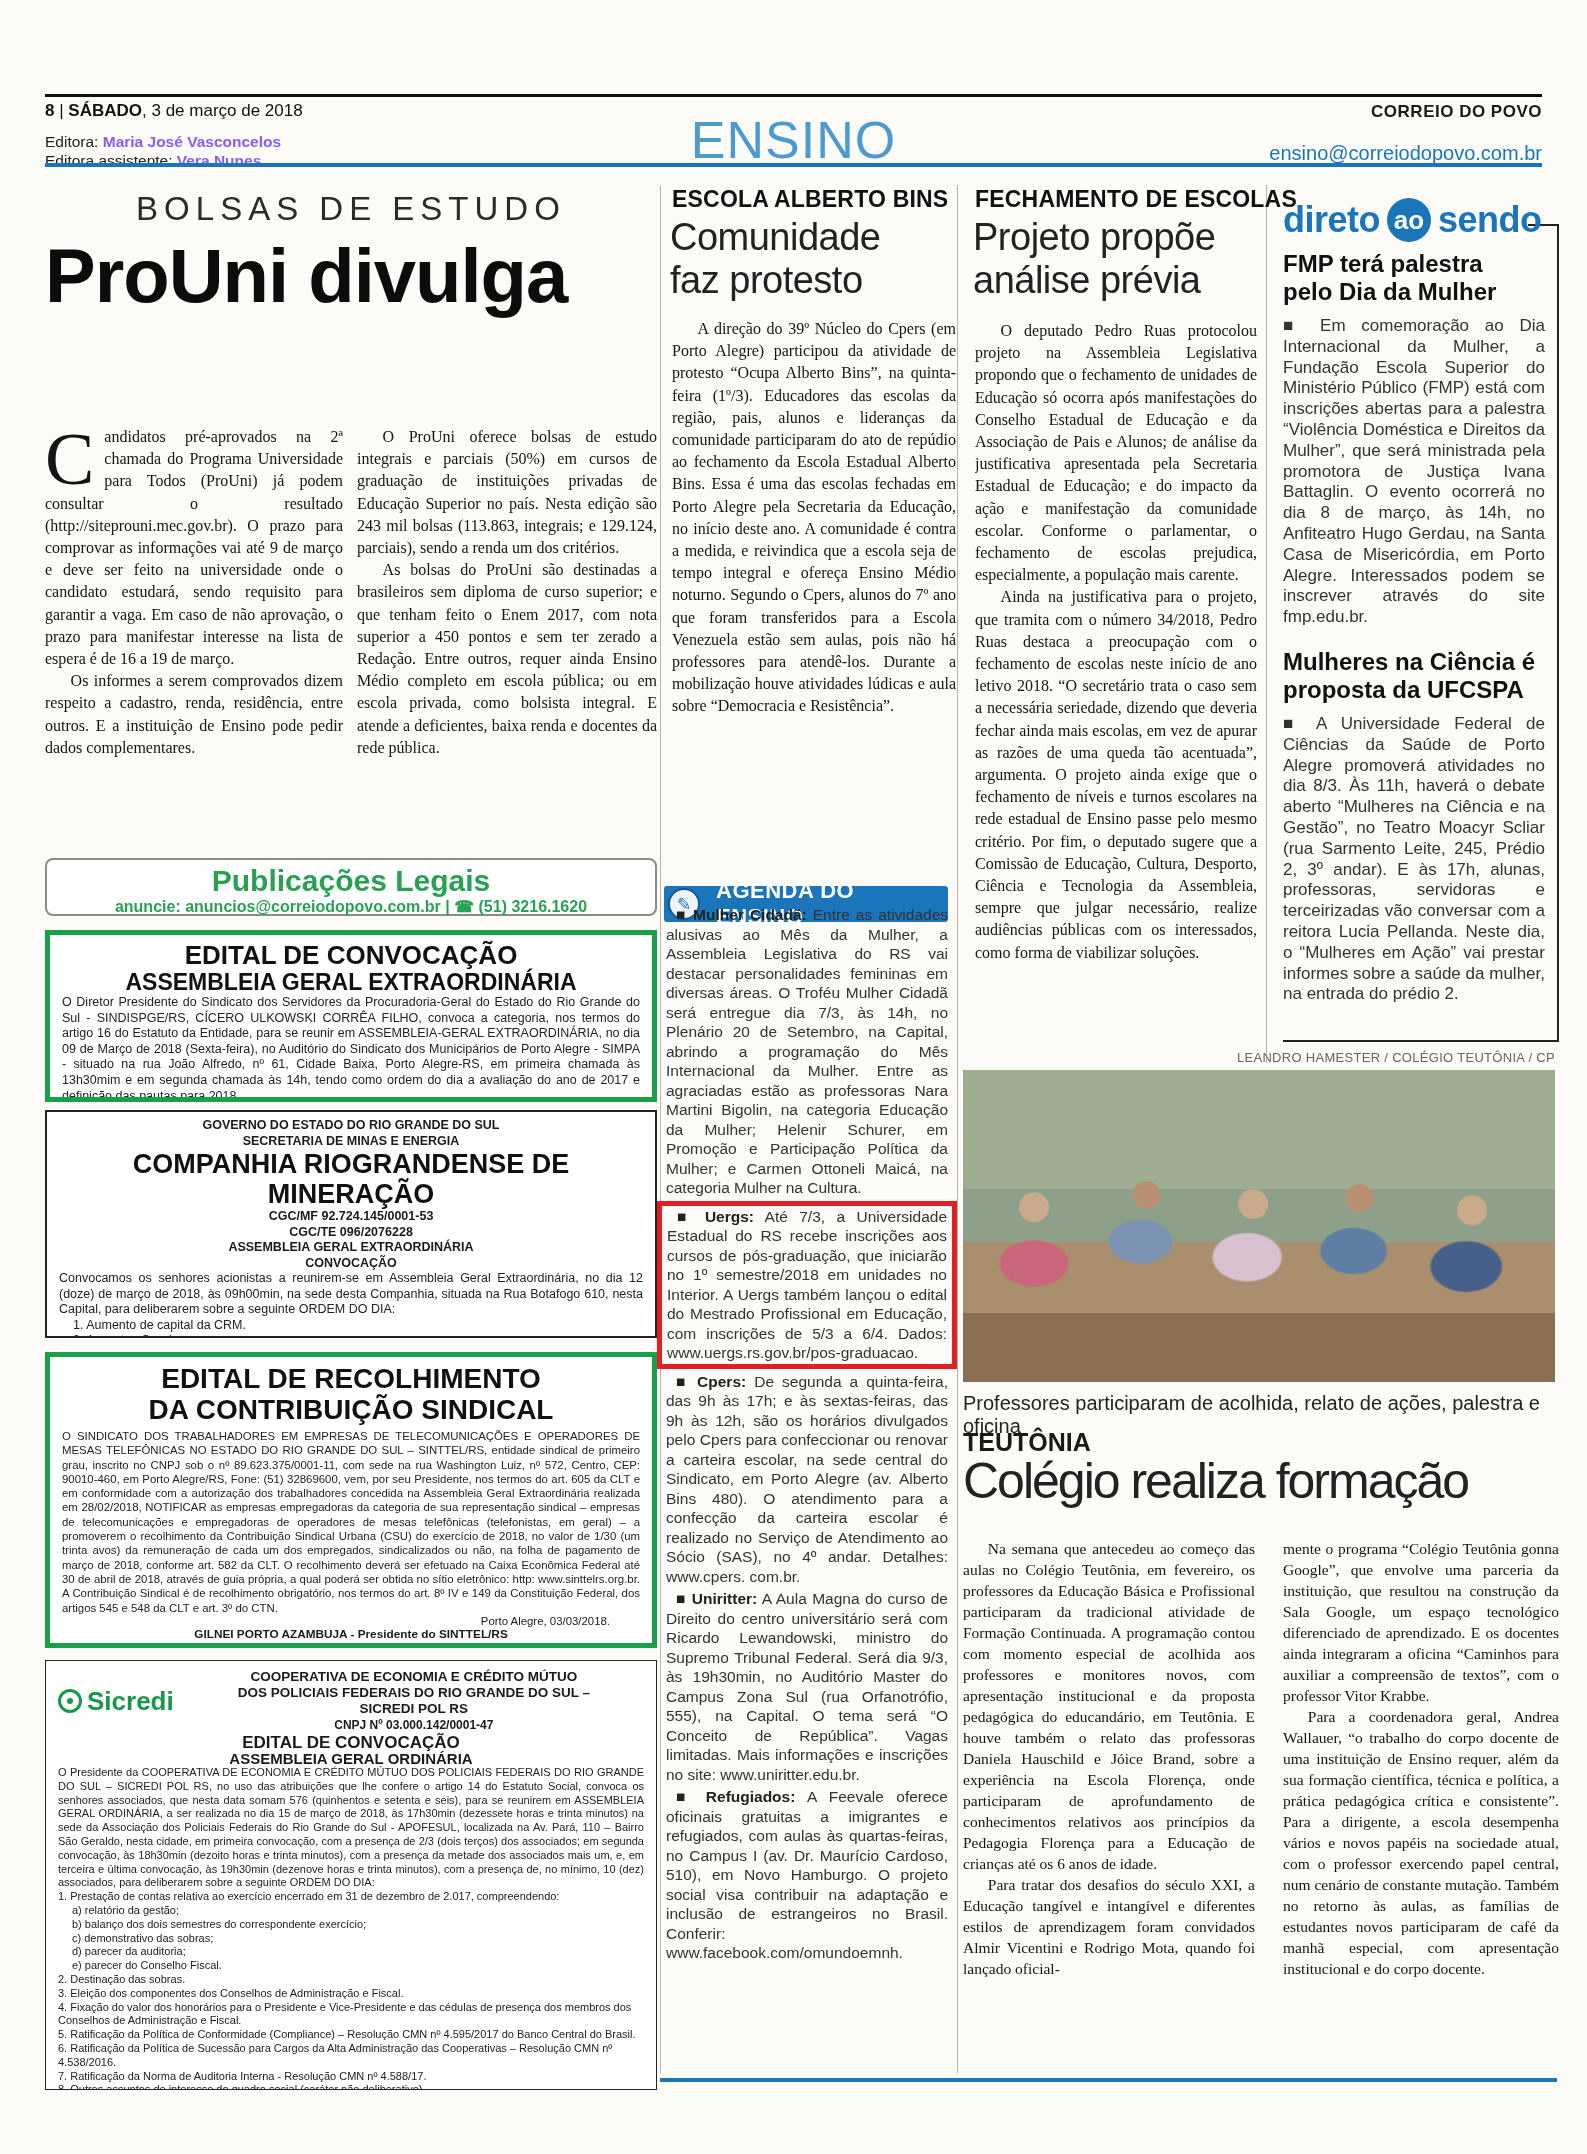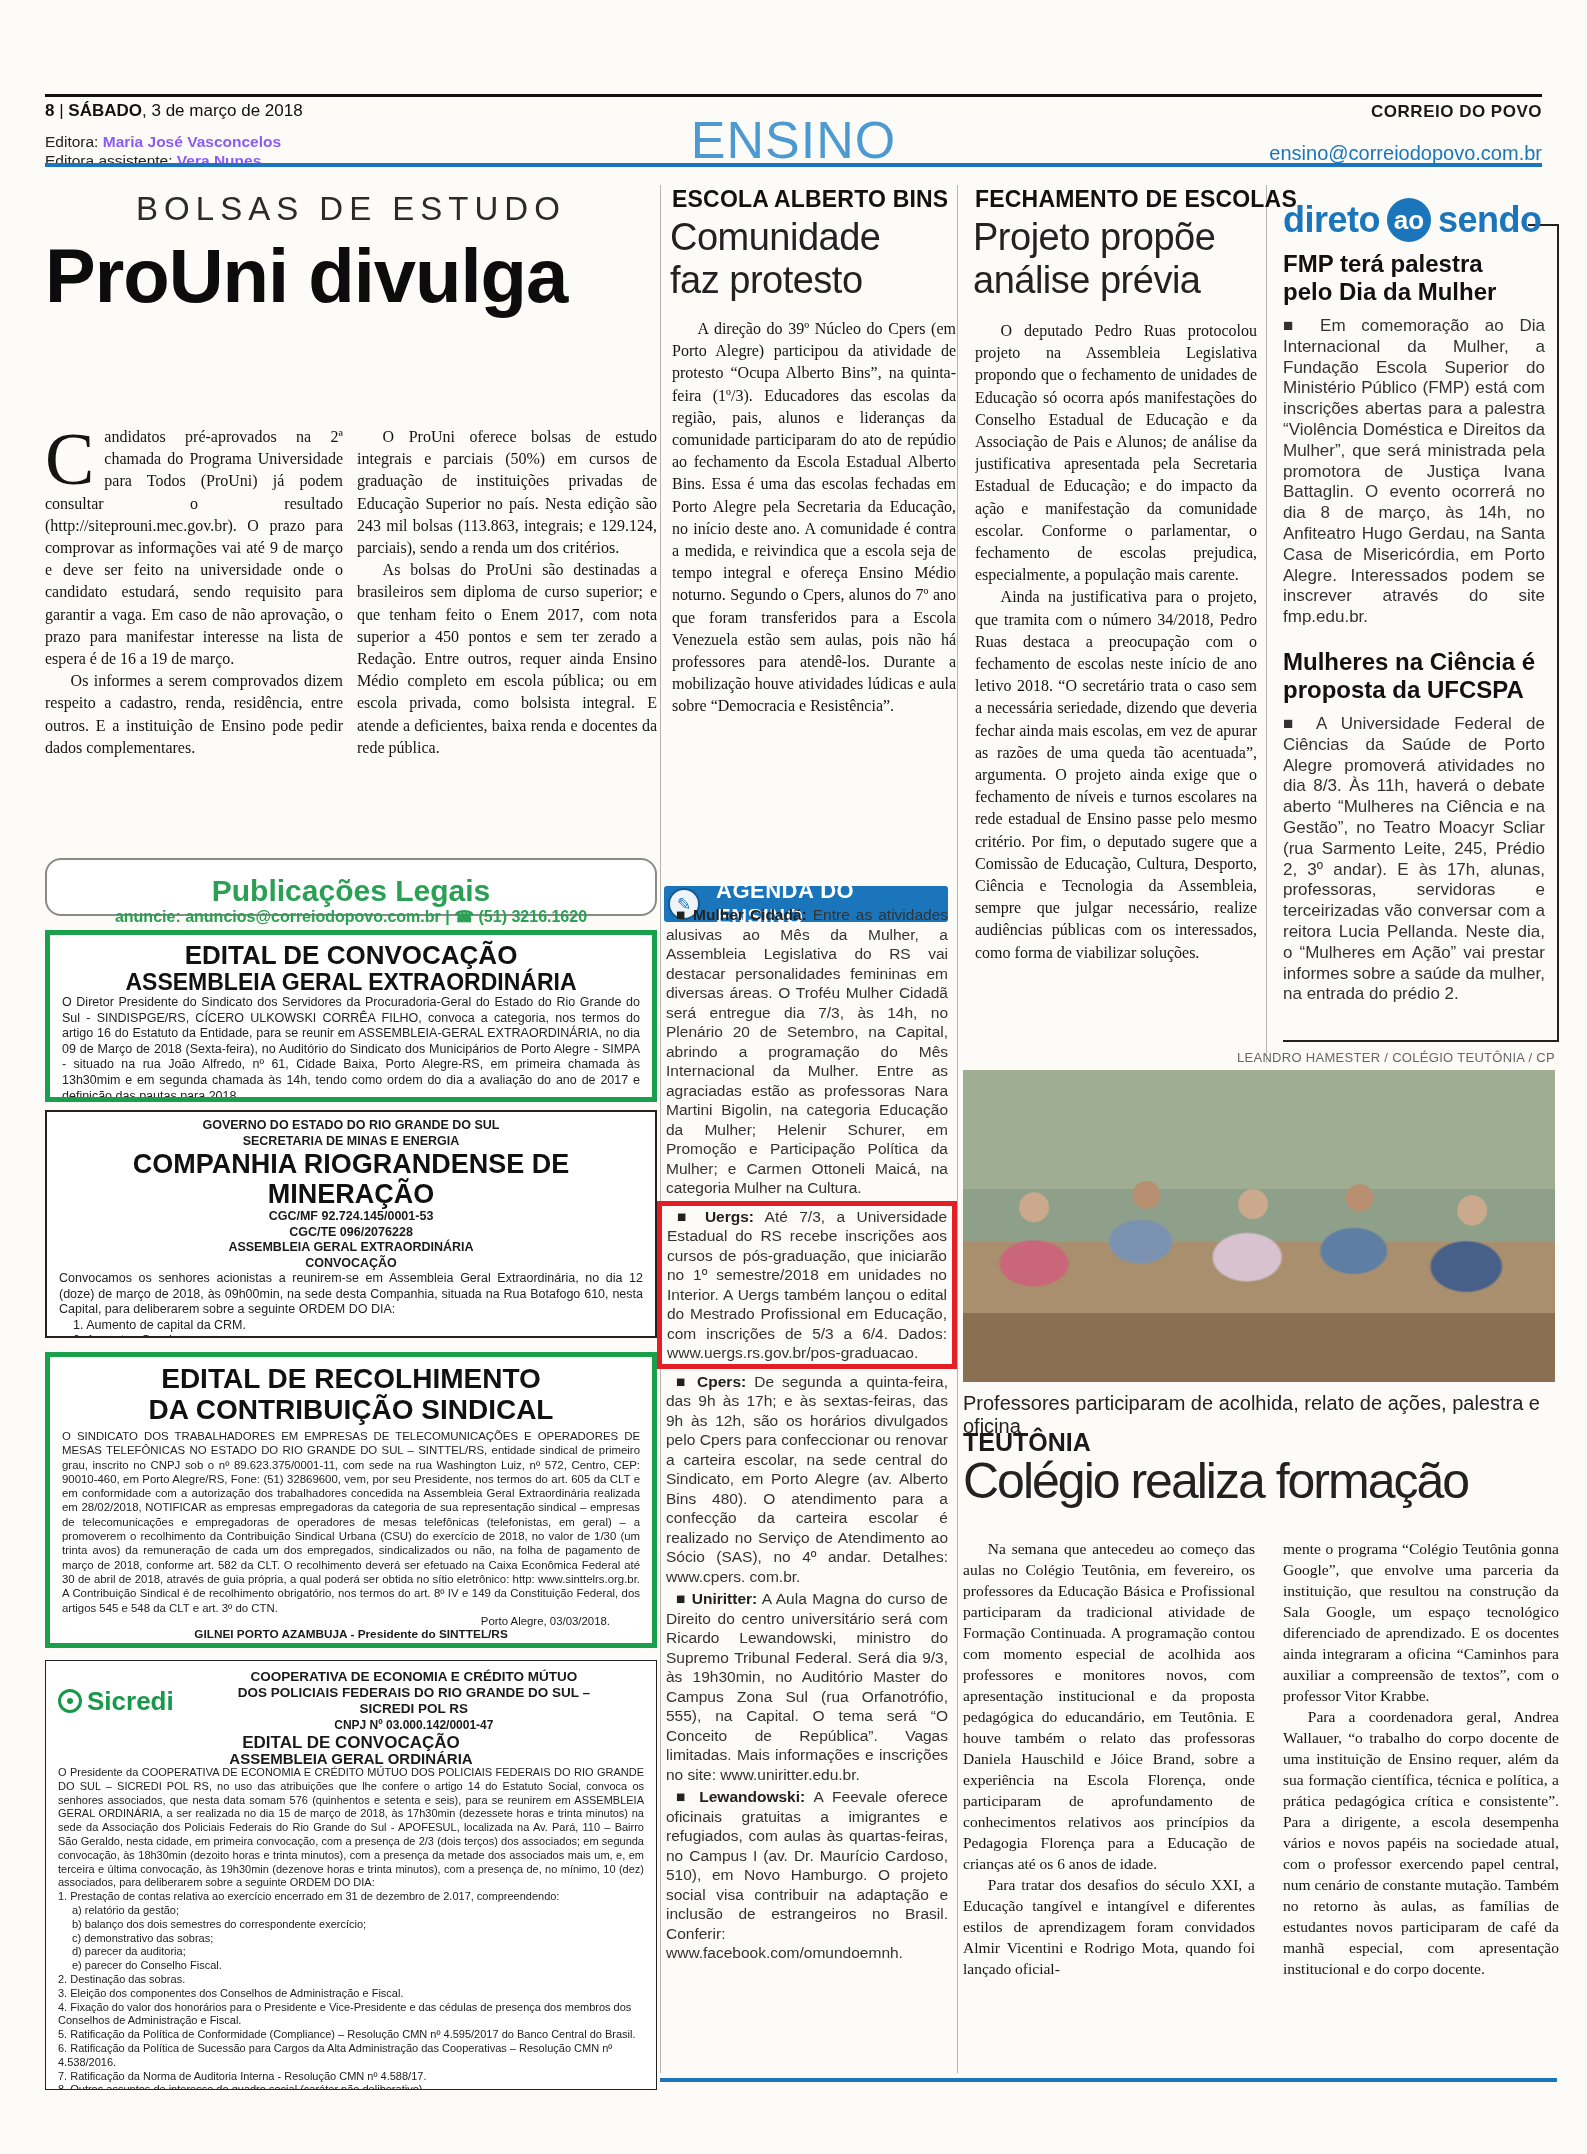--- a/index.html
+++ b/index.html
@@ -27,22 +27,22 @@
   .kicker-main { left:45px; top:190px; width:612px; text-align:center; font-size:33px; font-weight:300;
                  letter-spacing:6px; color:#2b2b2b; }
   .headline-main { left:45px; top:233px; width:612px; font-size:76px; line-height:86px; font-weight:bold;
                    color:#0c0c0c; letter-spacing:-1px; }
   .body-col { font-size:16px; line-height:22.2px; color:#141414; }
   .body-col p + p { text-indent:1.6em; }
   .dropcap { float:left; font-size:74px; line-height:58px; padding:4px 10px 0 0; font-weight:300;
              font-family:"Liberation Serif", serif; }
 
   
-  .pub-box { left:45px; top:858px; width:612px; height:58px; border:2px solid #8b8b85; border-radius:16px;
-             text-align:center; padding-top:15px; background:#fff; }
+  .pub-box { left:45px; top:858px; width:612px; height:58px; border:2px solid #8b8b85; border-radius:8px;
+             text-align:center; padding-top:5px; background:#fff; }
   .pub-title { font-size:30px; font-weight:bold; color:#2aa054; line-height:32px; }
   .pub-contact { font-size:16px; font-weight:bold; color:#2aa054; }
 
   .legal-box { position:absolute; left:45px; width:612px; background:#fff; padding:6px 12px; overflow:hidden; }
   .green-border { border:5px solid #1aa04b; }
   .black-border { border:2px solid #222; }
   .legal-title { text-align:center; font-weight:bold; color:#111; }
   .legal-body { font-size:12.5px; line-height:15.6px; color:#222; }
   .legal-center { text-align:center; font-size:12.5px; line-height:15.5px; }
 
@@ -220,21 +220,21 @@
 
   <div class="abs agenda-bar">
     <span class="agenda-badge">✎</span>
     <span class="agenda-title">AGENDA DO ENSINO</span>
   </div>
   <div class="abs agenda-list just">
     <div class="agenda-item"><span class="lbl">■ Mulher Cidadã:</span> <span>Entre as atividades alusivas ao Mês da Mulher, a Assembleia Legislativa do RS vai destacar personalidades femininas em diversas áreas. O Troféu Mulher Cidadã será entregue dia 7/3, às 14h, no Plenário 20 de Setembro, na Capital, abrindo a programação do Mês Internacional da Mulher. Entre as agraciadas estão as professoras Nara Martini Bigolin, na categoria Educação da Mulher; Helenir Schurer, em Promoção e Participação Política da Mulher; e Carmen Ottoneli Maicá, na categoria Mulher na Cultura.</span></div>
     <div class="agenda-item agenda-highlight"><span class="lbl">■ Uergs:</span> <span>Até 7/3, a Universidade Estadual do RS recebe inscrições aos cursos de pós-graduação, que iniciarão no 1º semestre/2018 em unidades no Interior. A Uergs também lançou o edital do Mestrado Profissional em Educação, com inscrições de 5/3 a 6/4. Dados: www.uergs.rs.gov.br/pos-graduacao.</span></div>
     <div class="agenda-item"><span class="lbl">■ Cpers:</span> <span>De segunda a quinta-feira, das 9h às 17h; e às sextas-feiras, das 9h às 12h, são os horários divulgados pelo Cpers para confeccionar ou renovar a carteira escolar, na sede central do Sindicato, em Porto Alegre (av. Alberto Bins 480). O atendimento para a confecção da carteira escolar é realizado no Serviço de Atendimento ao Sócio (SAS), no 4º andar. Detalhes: www.cpers. com.br.</span></div>
     <div class="agenda-item"><span class="lbl">■ Uniritter:</span> <span>A Aula Magna do curso de Direito do centro universitário será com Ricardo Lewandowski, ministro do Supremo Tribunal Federal. Será dia 9/3, às 19h30min, no Auditório Master do Campus Zona Sul (rua Orfanotrófio, 555), na Capital. O tema será “O Conceito de República”. Vagas limitadas. Mais informações e inscrições no site: www.uniritter.edu.br.</span></div>
-    <div class="agenda-item"><span class="lbl">■ Lewandowski:</span> <span>A Feevale oferece oficinais gratuitas a imigrantes e refugiados, com aulas às quartas-feiras, no Campus I (av. Dr. Maurício Cardoso, 510), em Novo Hamburgo. O projeto social visa contribuir na adaptação e inclusão de estrangeiros no Brasil. Conferir: www.facebook.com/omundoemnh.</span></div>
+    <div class="agenda-item"><span class="lbl">■ Refugiados:</span> <span>A Feevale oferece oficinais gratuitas a imigrantes e refugiados, com aulas às quartas-feiras, no Campus I (av. Dr. Maurício Cardoso, 510), em Novo Hamburgo. O projeto social visa contribuir na adaptação e inclusão de estrangeiros no Brasil. Conferir: www.facebook.com/omundoemnh.</span></div>
   </div>
 
   <div class="abs col-kicker" style="left:975px; top:186px;">FECHAMENTO DE ESCOLAS</div>
   <h2 class="abs col-headline" style="left:973px; top:216px; width:284px;"><span>Projeto propõe</span><br><span>análise prévia</span></h2>
   <div class="abs serif body-col just" style="left:975px; top:320px; width:282px; height:740px; overflow:hidden;">
     <p style="text-indent:1.6em;">O deputado Pedro Ruas protocolou projeto na Assembleia Legislativa propondo que o fechamento de unidades de Educação só ocorra após manifestações do Conselho Estadual de Educação e da Associação de Pais e Alunos; de análise da justificativa apresentada pela Secretaria Estadual de Educação; e do impacto da ação e manifestação da comunidade escolar. Conforme o parlamentar, o fechamento de escolas prejudica, especialmente, a população mais carente.</p>
     <p>Ainda na justificativa para o projeto, que tramita com o número 34/2018, Pedro Ruas destaca a preocupação com o fechamento de escolas neste início de ano letivo 2018. “O secretário trata o caso sem a necessária seriedade, dizendo que deveria fechar ainda mais escolas, em vez de apurar as razões de uma queda tão acentuada”, argumenta. O projeto ainda exige que o fechamento de níveis e turnos escolares na rede estadual de Ensino passe pelo mesmo critério. Por fim, o deputado sugere que a Comissão de Educação, Cultura, Desporto, Ciência e Tecnologia da Assembleia, sempre que julgar necessário, realize audiências públicas com os interessados, como forma de viabilizar soluções.</p>
   </div>
 
   <div class="abs dp-frame"></div>

